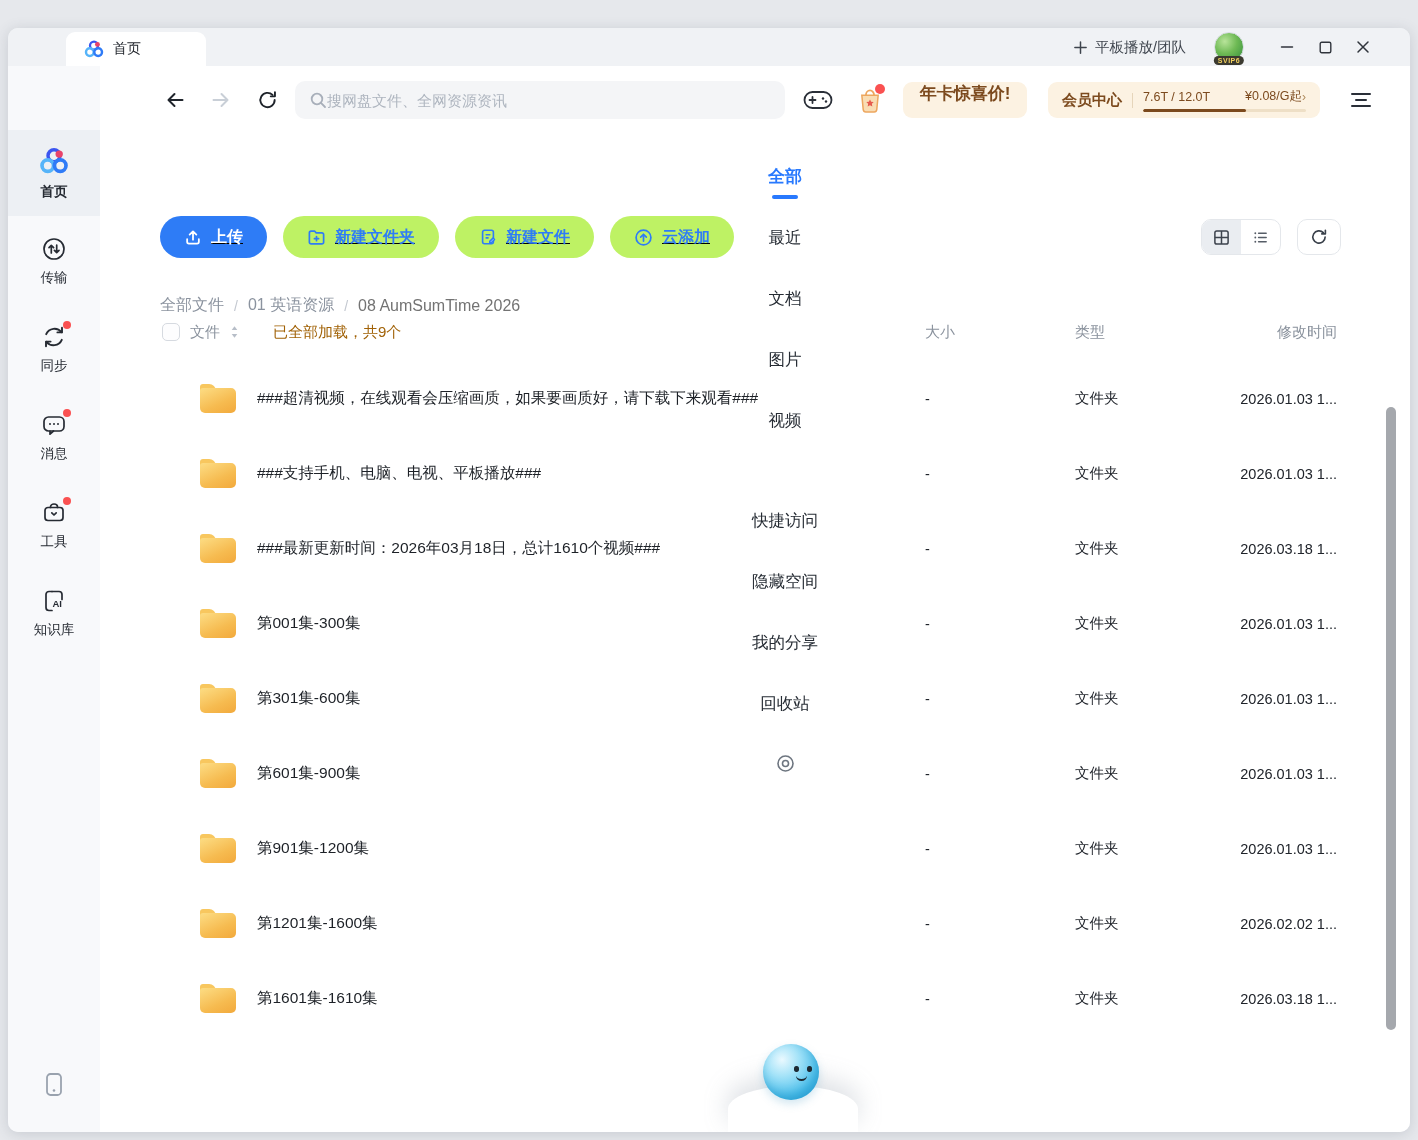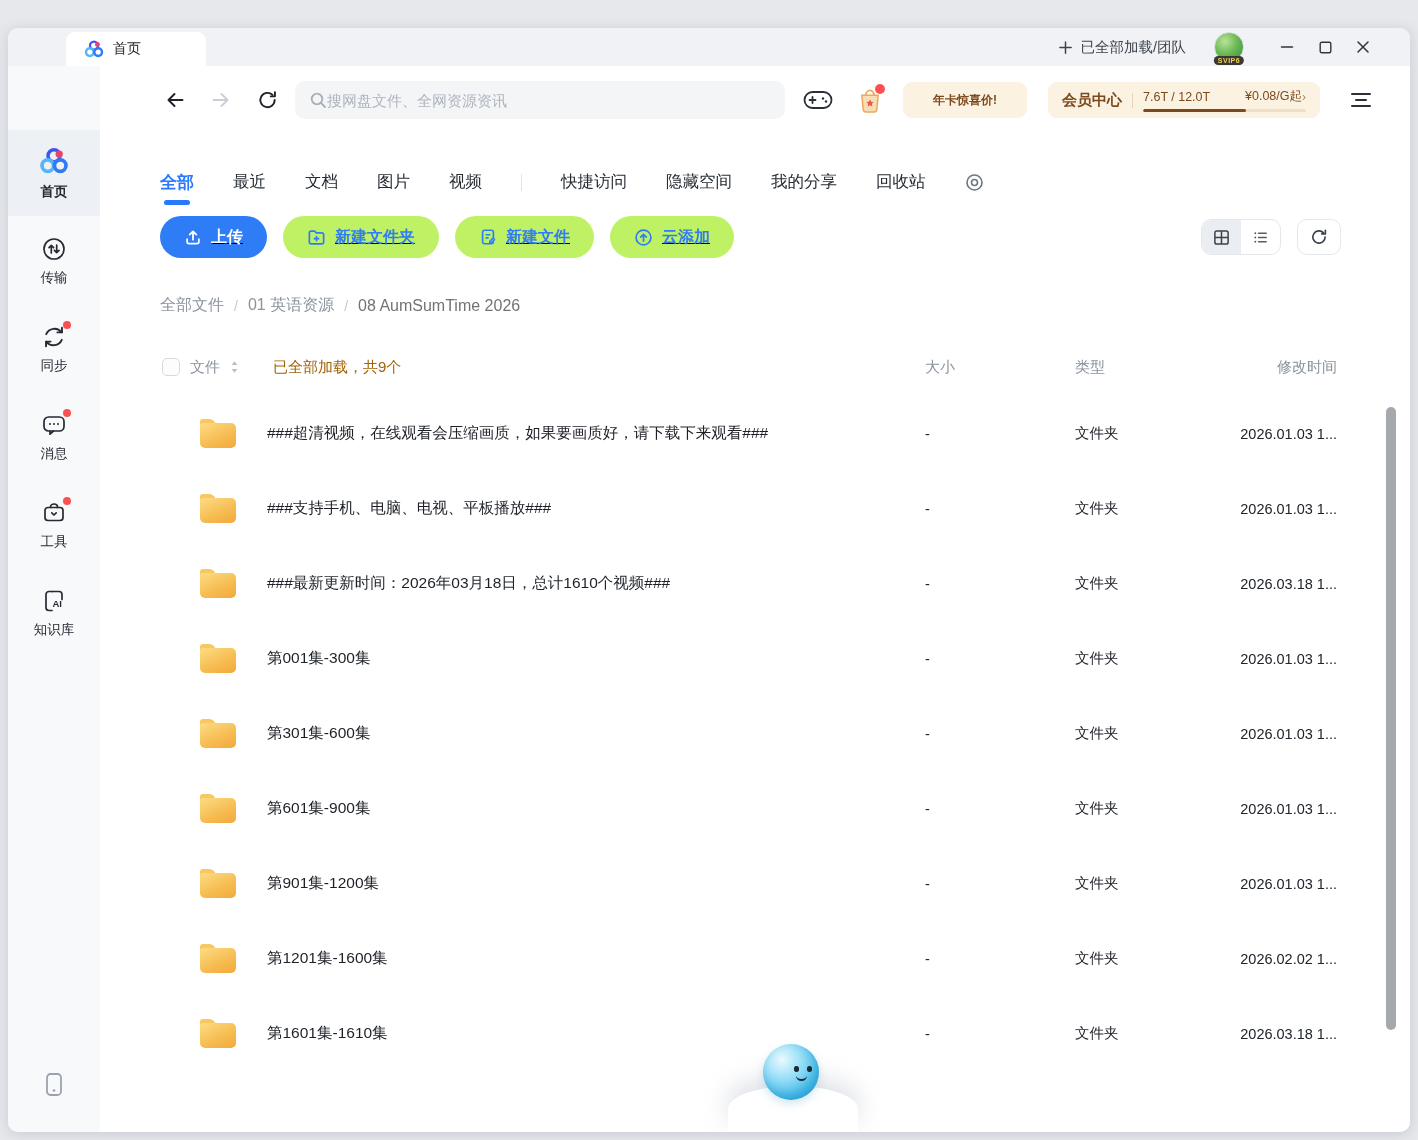--- a/index.html
+++ b/index.html
@@ -47,35 +47,35 @@
   
   .browser-row { position:relative; height:40px; margin-top:14px; }
   .abs { position:absolute; top:50%; transform:translateY(-50%); }
   .nav-btn { cursor:pointer; display:flex; }
   .searchbar { left:195px; width:490px; height:38px; background:#f4f5f7; border-radius:10px;
                display:flex; align-items:center; padding:0 14px; }
   .searchbar input { flex:1; border:none; outline:none; background:transparent; 
                      font-size:15px; color:#30353c; font-family:inherit; }
   .searchbar input::placeholder { color:#aeb5bf; }
   .promo-pill { left:803px; width:124px; height:36px; background:#fcf2e2; border-radius:9px;
-                display:flex; align-items:center; justify-content:center; color:#7c4a1e;
-                font-size:12px; font-weight:bold; cursor:pointer; }
+                display:flex; align-items:flex-start; justify-content:center; color:#7c4a1e;
+                font-size:17px; font-weight:bold; cursor:pointer; }
   .member-pill { left:948px; width:272px; height:36px; background:#fcf2e2; border-radius:9px;
                  display:flex; align-items:center; padding:0 14px; cursor:pointer; }
   .member-title { color:#7c4a1e; font-size:15px; font-weight:bold; white-space:nowrap; }
   .member-div { width:1px; height:15px; background:#e6d5ba; margin:0 10px; }
   .storage-block { flex:1; display:flex; flex-direction:column; gap:4px; }
   .storage-line { display:flex; align-items:center; font-size:12.5px; color:#7c4a1e; white-space:nowrap; }
   .storage-price { margin-left:auto; }
   .chev { color:#b08c5d; font-size:12px; }
   .progress-track { height:3px; border-radius:2px; background:#eedfc6; overflow:hidden; }
   .progress-fill { height:100%; border-radius:2px; background:#7c4a1e; }
 
   
-  .tabs-row { display:flex; align-items:center; gap:39px; padding-left:60px; margin-top:45px; height:34px; }
+  .tabs-row { display:flex; align-items:center; gap:39px; padding-left:60px; margin-top:45px; height:34px;flex-direction:column; }
   .tab { font-size:16.5px; color:#262c34; font-weight:500; cursor:pointer; position:relative; white-space:nowrap; }
   .tab.active { color:#2879fe; font-weight:bold; font-size:17px; }
   .tab.active::after { content:""; position:absolute; left:50%; transform:translateX(-50%);
                        bottom:-11px; width:26px; height:4.5px; border-radius:3px; background:#2879fe; }
   .tab-div { width:1px; height:17px; background:#e1e4e9; }
 
   
   .actions-row { display:flex; align-items:center; gap:16px; padding-left:60px; padding-right:69px; margin-top:17px;text-decoration:underline; }
   .btn { height:42px; border-radius:21px; display:flex; align-items:center; gap:9px;
          font-size:16px; font-weight:bold; cursor:pointer; padding:0 24px; white-space:nowrap; }
@@ -90,29 +90,29 @@
 
   
   .breadcrumb { display:flex; align-items:center; gap:10px; padding-left:60px; margin-top:37px;
                 font-size:16px; color:#8b939f; }
   .crumb { cursor:pointer; }
   .crumb-sep { color:#c3c8d0; font-size:14px; }
   .crumb.current { color:#737373; cursor:default;text-align:right; }
 
   
   .grid-cols { display:grid; grid-template-columns:1fr 150px 150px 112px; padding-left:62px; padding-right:73px; }
-  .table-head { margin-top:35px; height:32px; align-items:center; font-size:15px; color:#8a929d; }
+  .table-head { height:32px; align-items:center; font-size:15px; color:#8a929d; }
   .head-file { display:flex; align-items:center; gap:10px; }
   .checkbox { width:18px; height:18px; border:1.5px solid #d6dae0; border-radius:5px; background:#fdfdfe; cursor:pointer; }
   .loaded-text { color:#a16207; margin-left:24px; }
   .col-time { text-align:right; white-space:nowrap; }
 
   .file-list { margin-top:13px; }
   .file-row { height:75px; align-items:center; cursor:pointer; }
-  .cell-name { display:flex; align-items:center; gap:31px; padding-left:38px; min-width:0; }
+  .cell-name { display:flex; align-items:center; gap:21px; padding-left:38px; min-width:0; }
   .file-name { font-size:15.5px; color:#1d2127; white-space:nowrap; overflow:hidden; text-overflow:ellipsis; }
   .cell { font-size:14.5px; color:#20242b; white-space:nowrap; }
   .folder-icon { width:36px; height:29px; position:relative; flex:none; }
   .folder-icon::before { content:""; position:absolute; left:0; top:0; width:16px; height:9px;
                          border-radius:3px 7px 0 0; background:#f8c75f; }
   .folder-icon::after { content:""; position:absolute; left:0; top:4px; width:100%; height:25px;
                         border-radius:3px 5px 5px 5px;
                         background:linear-gradient(155deg,#fcda80 5%,#f6bb50 60%,#f2a93c 100%); }
 
   
@@ -150,21 +150,21 @@
       </span>
       <span class="tab-title">首页</span>
     </div>
     <div class="title-right">
       <div class="create-team">
         <span class="icon-wrap" style="width:15px;height:15px;">
           <svg width="15" height="15" viewBox="0 0 16 16">
               <path d="M8 2 v12 M2 8 h12" stroke="#3e444d" stroke-width="1.6" stroke-linecap="round"></path>
             </svg>
         </span>
-        <span>已全部加载/团队</span>
+        <span>平板播放/团队</span>
       </div>
       <div class="avatar-wrap">
         <div class="avatar"></div>
         <div class="avatar-badge">SVIP6</div>
       </div>
       <div class="win-btn">
         <svg width="14" height="14" viewBox="0 0 14 14">
             <path d="M1.5 7 h11" stroke="#30353c" stroke-width="1.5" stroke-linecap="round"></path>
           </svg>
       </div>

